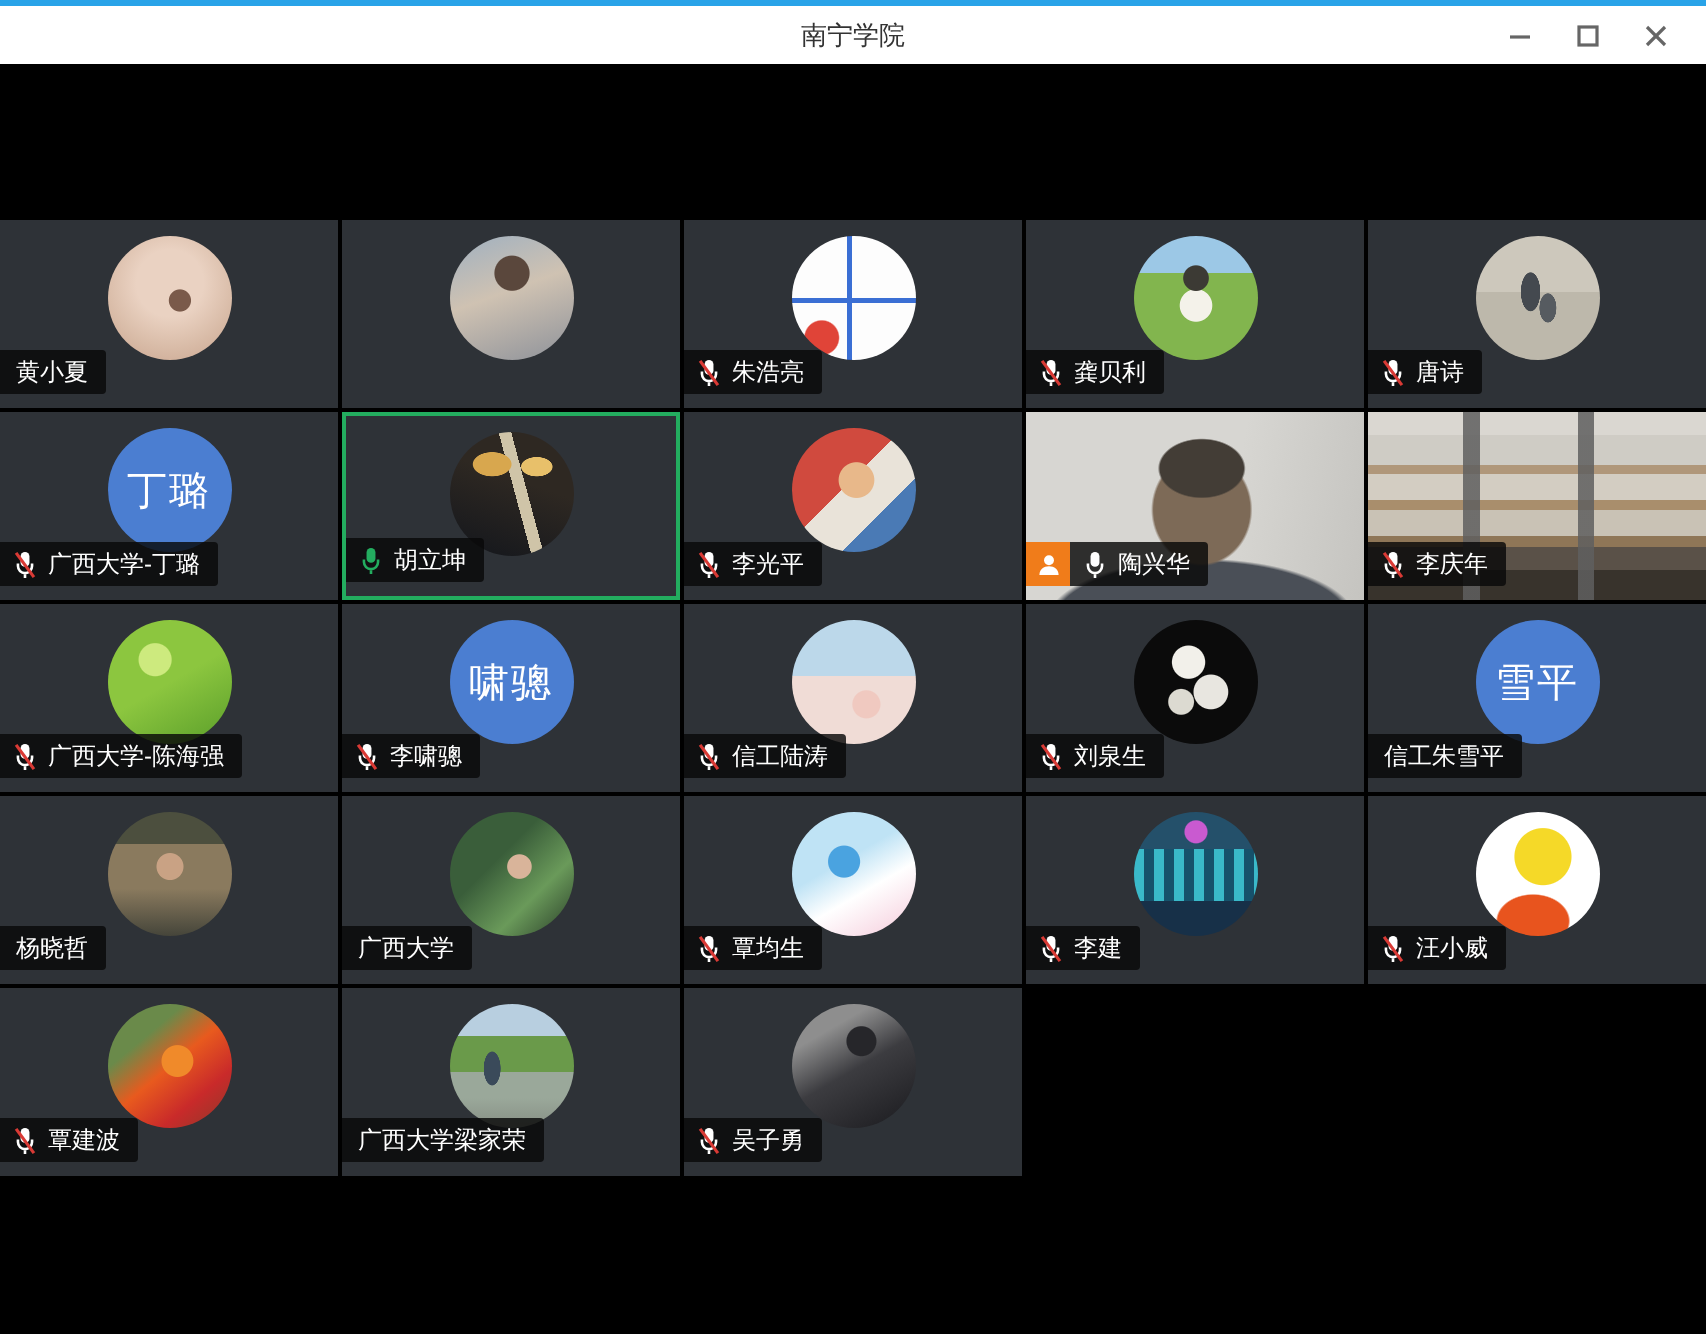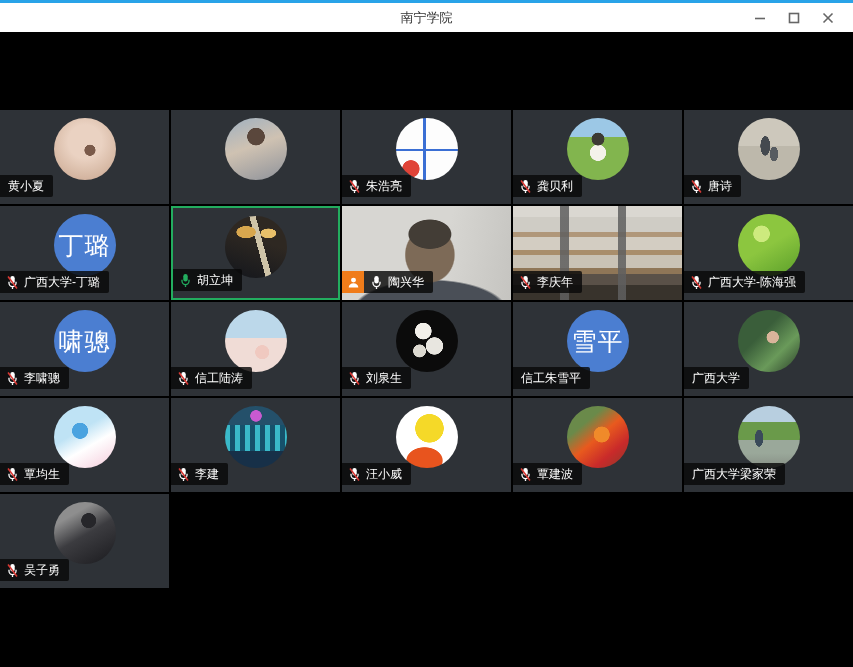--- a/index.html
+++ b/index.html
@@ -20,21 +20,21 @@
   
   .stage{height:635px;background:#000;position:relative;}
   .grid{position:absolute;top:78px;left:0;width:853px;height:478px;
     display:grid;grid-template-columns:repeat(5,1fr);grid-template-rows:repeat(5,1fr);
     gap:2px;background:#000;}
   .cell{background:var(--tile);position:relative;overflow:hidden;}
   .cell.speaking{border:2px solid var(--green);}
   
   .avatar{position:absolute;left:50%;top:8px;transform:translateX(-50%);
     width:62px;height:62px;border-radius:50%;overflow:hidden;}
-  .avatar.initials{background:var(--blue);color:#fff;font-size:25px;
+  .avatar.initials{background:var(--blue);color:#fff;font-size:20px;
     display:flex;align-items:center;justify-content:center;letter-spacing:1px;}
   
   .nametag{position:absolute;left:0;bottom:7px;display:flex;align-items:stretch;max-width:96%;}
   .hostbadge{width:22px;height:22px;background:var(--orange);flex:0 0 22px;
     display:flex;align-items:center;justify-content:center;}
   .pill{background:rgba(8,8,8,.82);border-radius:0 2px 2px 0;display:flex;
     align-items:center;gap:5px;padding:0 9px 0 6px;height:22px;}
   .pill.nomic{padding-left:8px;}
   .pname{color:#fff;font-size:12px;white-space:nowrap;}
   
@@ -209,20 +209,34 @@
           <div class="pill">
             <svg width="13" height="15" viewBox="0 0 14 16" style="flex:0 0 auto">
               <rect x="4.6" y="1" width="4.8" height="8" rx="2.4" fill="var(--green)"></rect>
               <path d="M3.2 7.2 v1.4 a3.8 3.8 0 0 0 7.6 0 V7.2" fill="none" stroke="var(--green)" stroke-width="1.4"></path>
               <line x1="7" y1="13" x2="7" y2="15" stroke="var(--green)" stroke-width="1.4"></line>
             </svg>
             <span class="pname">胡立坤</span>
           </div>
         </div>
       </div>
+      <div class="cell">
+        <div class="avatar av-ligp"></div>
+        <div class="nametag">
+          <div class="pill">
+            <svg width="13" height="15" viewBox="0 0 14 16" style="flex:0 0 auto">
+              <rect x="4.6" y="1" width="4.8" height="8" rx="2.4" fill="#fff"></rect>
+              <path d="M3.2 7.2 v1.4 a3.8 3.8 0 0 0 7.6 0 V7.2" fill="none" stroke="#fff" stroke-width="1.4"></path>
+              <line x1="7" y1="13" x2="7" y2="15" stroke="#fff" stroke-width="1.4"></line>
+              <line x1="2.2" y1="1.5" x2="11.8" y2="14.5" stroke="var(--red)" stroke-width="1.7"></line>
+            </svg>
+            <span class="pname">李光平</span>
+          </div>
+        </div>
+      </div>
       <div class="cell video-man">
         <div class="nametag">
           <div class="hostbadge">
             <svg width="15" height="15" viewBox="0 0 20 20">
               <circle cx="10" cy="6.8" r="3.3" fill="#fff"></circle>
               <path d="M3.6 16.6c0-3.6 2.9-5.7 6.4-5.7s6.4 2.1 6.4 5.7z" fill="#fff"></path>
             </svg>
           </div>
           <div class="pill">
             <svg width="13" height="15" viewBox="0 0 14 16" style="flex:0 0 auto">
@@ -305,20 +319,28 @@
       </div>
       <div class="cell">
         <div class="avatar initials">雪平</div>
         <div class="nametag">
           <div class="pill nomic">
             <span class="pname">信工朱雪平</span>
           </div>
         </div>
       </div>
       <div class="cell">
+        <div class="avatar av-yangxz"></div>
+        <div class="nametag">
+          <div class="pill nomic">
+            <span class="pname">杨晓哲</span>
+          </div>
+        </div>
+      </div>
+      <div class="cell">
         <div class="avatar av-yangli"></div>
         <div class="nametag">
           <div class="pill nomic">
             <span class="pname">广西大学</span>
           </div>
         </div>
       </div>
       <div class="cell">
         <div class="avatar av-qinjs"></div>
         <div class="nametag">

